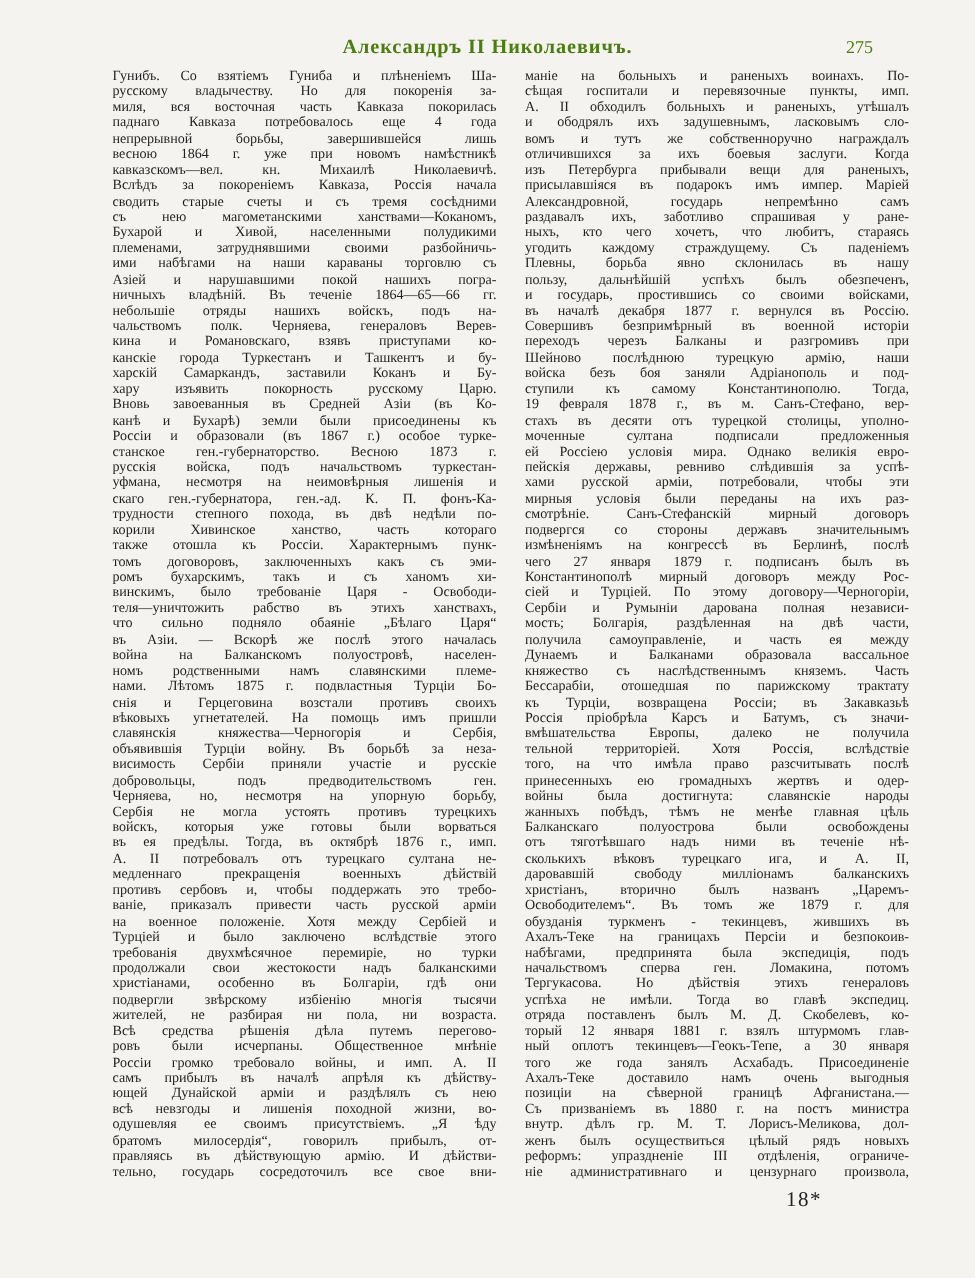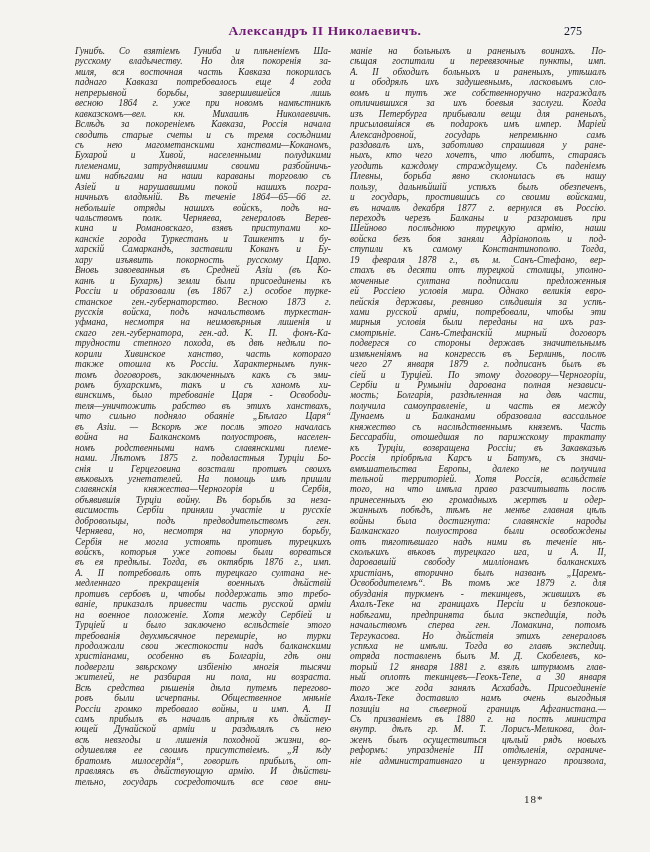--- a/index.html
+++ b/index.html
@@ -15,53 +15,52 @@
     color:#1d1d1d;
     overflow:hidden;
   }
   .header-title{
     position:absolute;
     top:23px;left:0;width:650px;
     text-align:center;
     font-weight:bold;
     font-size:13.5px;
     letter-spacing:0.6px;
-    color:#701a75;
+    color:#4d7c0f;
   }
   .page-number{
     position:absolute;
     top:24px;right:68px;
     font-size:12px;
-    color:#0f172a;
+    color:#4d7c0f;
   }
   .columns{
     position:absolute;
     top:46px;left:75px;
     width:531px;
     display:flex;
     gap:19px;
-    font-style:italic;
   }
   .col{
     width:262px;
   }
   .line{
     font-size:9.4px;
     line-height:10.44px;
     height:10.44px;
     overflow:hidden;
     text-align:justify;
     text-align-last:justify;
     -moz-text-align-last:justify;
     color:#1f1f1f;
   }
   .footer-mark{
     position:absolute;
     top:793px;left:524px;
-    font-size:11px;
+    font-size:14px;
     letter-spacing:1px;
     color:#222;
   }
 </style>
 </head>
 <body>
 
 <div class="page">
   <div class="header-title">Александръ II Николаевичъ.</div>
   <div class="page-number">275</div>
@@ -150,50 +149,52 @@
         <div class="line">изъ Петербурга прибывали вещи для раненыхъ,</div>
         <div class="line">присылавшіяся въ подарокъ имъ импер. Маріей</div>
         <div class="line">Александровной, государь непремѣнно самъ</div>
         <div class="line">раздавалъ ихъ, заботливо спрашивая у ране-</div>
         <div class="line">ныхъ, кто чего хочетъ, что любитъ, стараясь</div>
         <div class="line">угодить каждому страждущему. Съ паденіемъ</div>
         <div class="line">Плевны, борьба явно склонилась въ нашу</div>
         <div class="line">пользу, дальнѣйшій успѣхъ былъ обезпеченъ,</div>
         <div class="line">и государь, простившись со своими войсками,</div>
         <div class="line">въ началѣ декабря 1877 г. вернулся въ Россію.</div>
+        <div class="line">Совершивъ безпримѣрный въ военной исторіи</div>
         <div class="line">переходъ черезъ Балканы и разгромивъ при</div>
         <div class="line">Шейново послѣднюю турецкую армію, наши</div>
         <div class="line">войска безъ боя заняли Адріанополь и под-</div>
         <div class="line">ступили къ самому Константинополю. Тогда,</div>
         <div class="line">19 февраля 1878 г., въ м. Санъ-Стефано, вер-</div>
         <div class="line">стахъ въ десяти отъ турецкой столицы, уполно-</div>
         <div class="line">моченные султана подписали предложенныя</div>
         <div class="line">ей Россіею условія мира. Однако великія евро-</div>
         <div class="line">пейскія державы, ревниво слѣдившія за успѣ-</div>
         <div class="line">хами русской арміи, потребовали, чтобы эти</div>
         <div class="line">мирныя условія были переданы на ихъ раз-</div>
         <div class="line">смотрѣніе. Санъ-Стефанскій мирный договоръ</div>
         <div class="line">подвергся со стороны державъ значительнымъ</div>
         <div class="line">измѣненіямъ на конгрессѣ въ Берлинѣ, послѣ</div>
         <div class="line">чего 27 января 1879 г. подписанъ былъ въ</div>
+        <div class="line">Константинополѣ мирный договоръ между Рос-</div>
         <div class="line">сіей и Турціей. По этому договору—Черногоріи,</div>
         <div class="line">Сербіи и Румыніи дарована полная независи-</div>
         <div class="line">мость; Болгарія, раздѣленная на двѣ части,</div>
         <div class="line">получила самоуправленіе, и часть ея между</div>
         <div class="line">Дунаемъ и Балканами образовала вассальное</div>
         <div class="line">княжество съ наслѣдственнымъ княземъ. Часть</div>
         <div class="line">Бессарабіи, отошедшая по парижскому трактату</div>
         <div class="line">къ Турціи, возвращена Россіи; въ Закавказьѣ</div>
         <div class="line">Россія пріобрѣла Карсъ и Батумъ, съ значи-</div>
         <div class="line">вмѣшательства Европы, далеко не получила</div>
         <div class="line">тельной территоріей. Хотя Россія, вслѣдствіе</div>
         <div class="line">того, на что имѣла право разсчитывать послѣ</div>
         <div class="line">принесенныхъ ею громадныхъ жертвъ и одер-</div>
+        <div class="line">войны была достигнута: славянскіе народы</div>
         <div class="line">жанныхъ побѣдъ, тѣмъ не менѣе главная цѣль</div>
-        <div class="line">войны была достигнута: славянскіе народы</div>
         <div class="line">Балканскаго полуострова были освобождены</div>
         <div class="line">отъ тяготѣвшаго надъ ними въ теченіе нѣ-</div>
         <div class="line">сколькихъ вѣковъ турецкаго ига, и А. II,</div>
         <div class="line">даровавшій свободу милліонамъ балканскихъ</div>
         <div class="line">христіанъ, вторично былъ названъ „Царемъ-</div>
         <div class="line">Освободителемъ“. Въ томъ же 1879 г. для</div>
         <div class="line">обузданія туркменъ - текинцевъ, жившихъ въ</div>
         <div class="line">Ахалъ-Теке на границахъ Персіи и безпокоив-</div>
         <div class="line">набѣгами, предпринята была экспедиція, подъ</div>
         <div class="line">начальствомъ сперва ген. Ломакина, потомъ</div>

